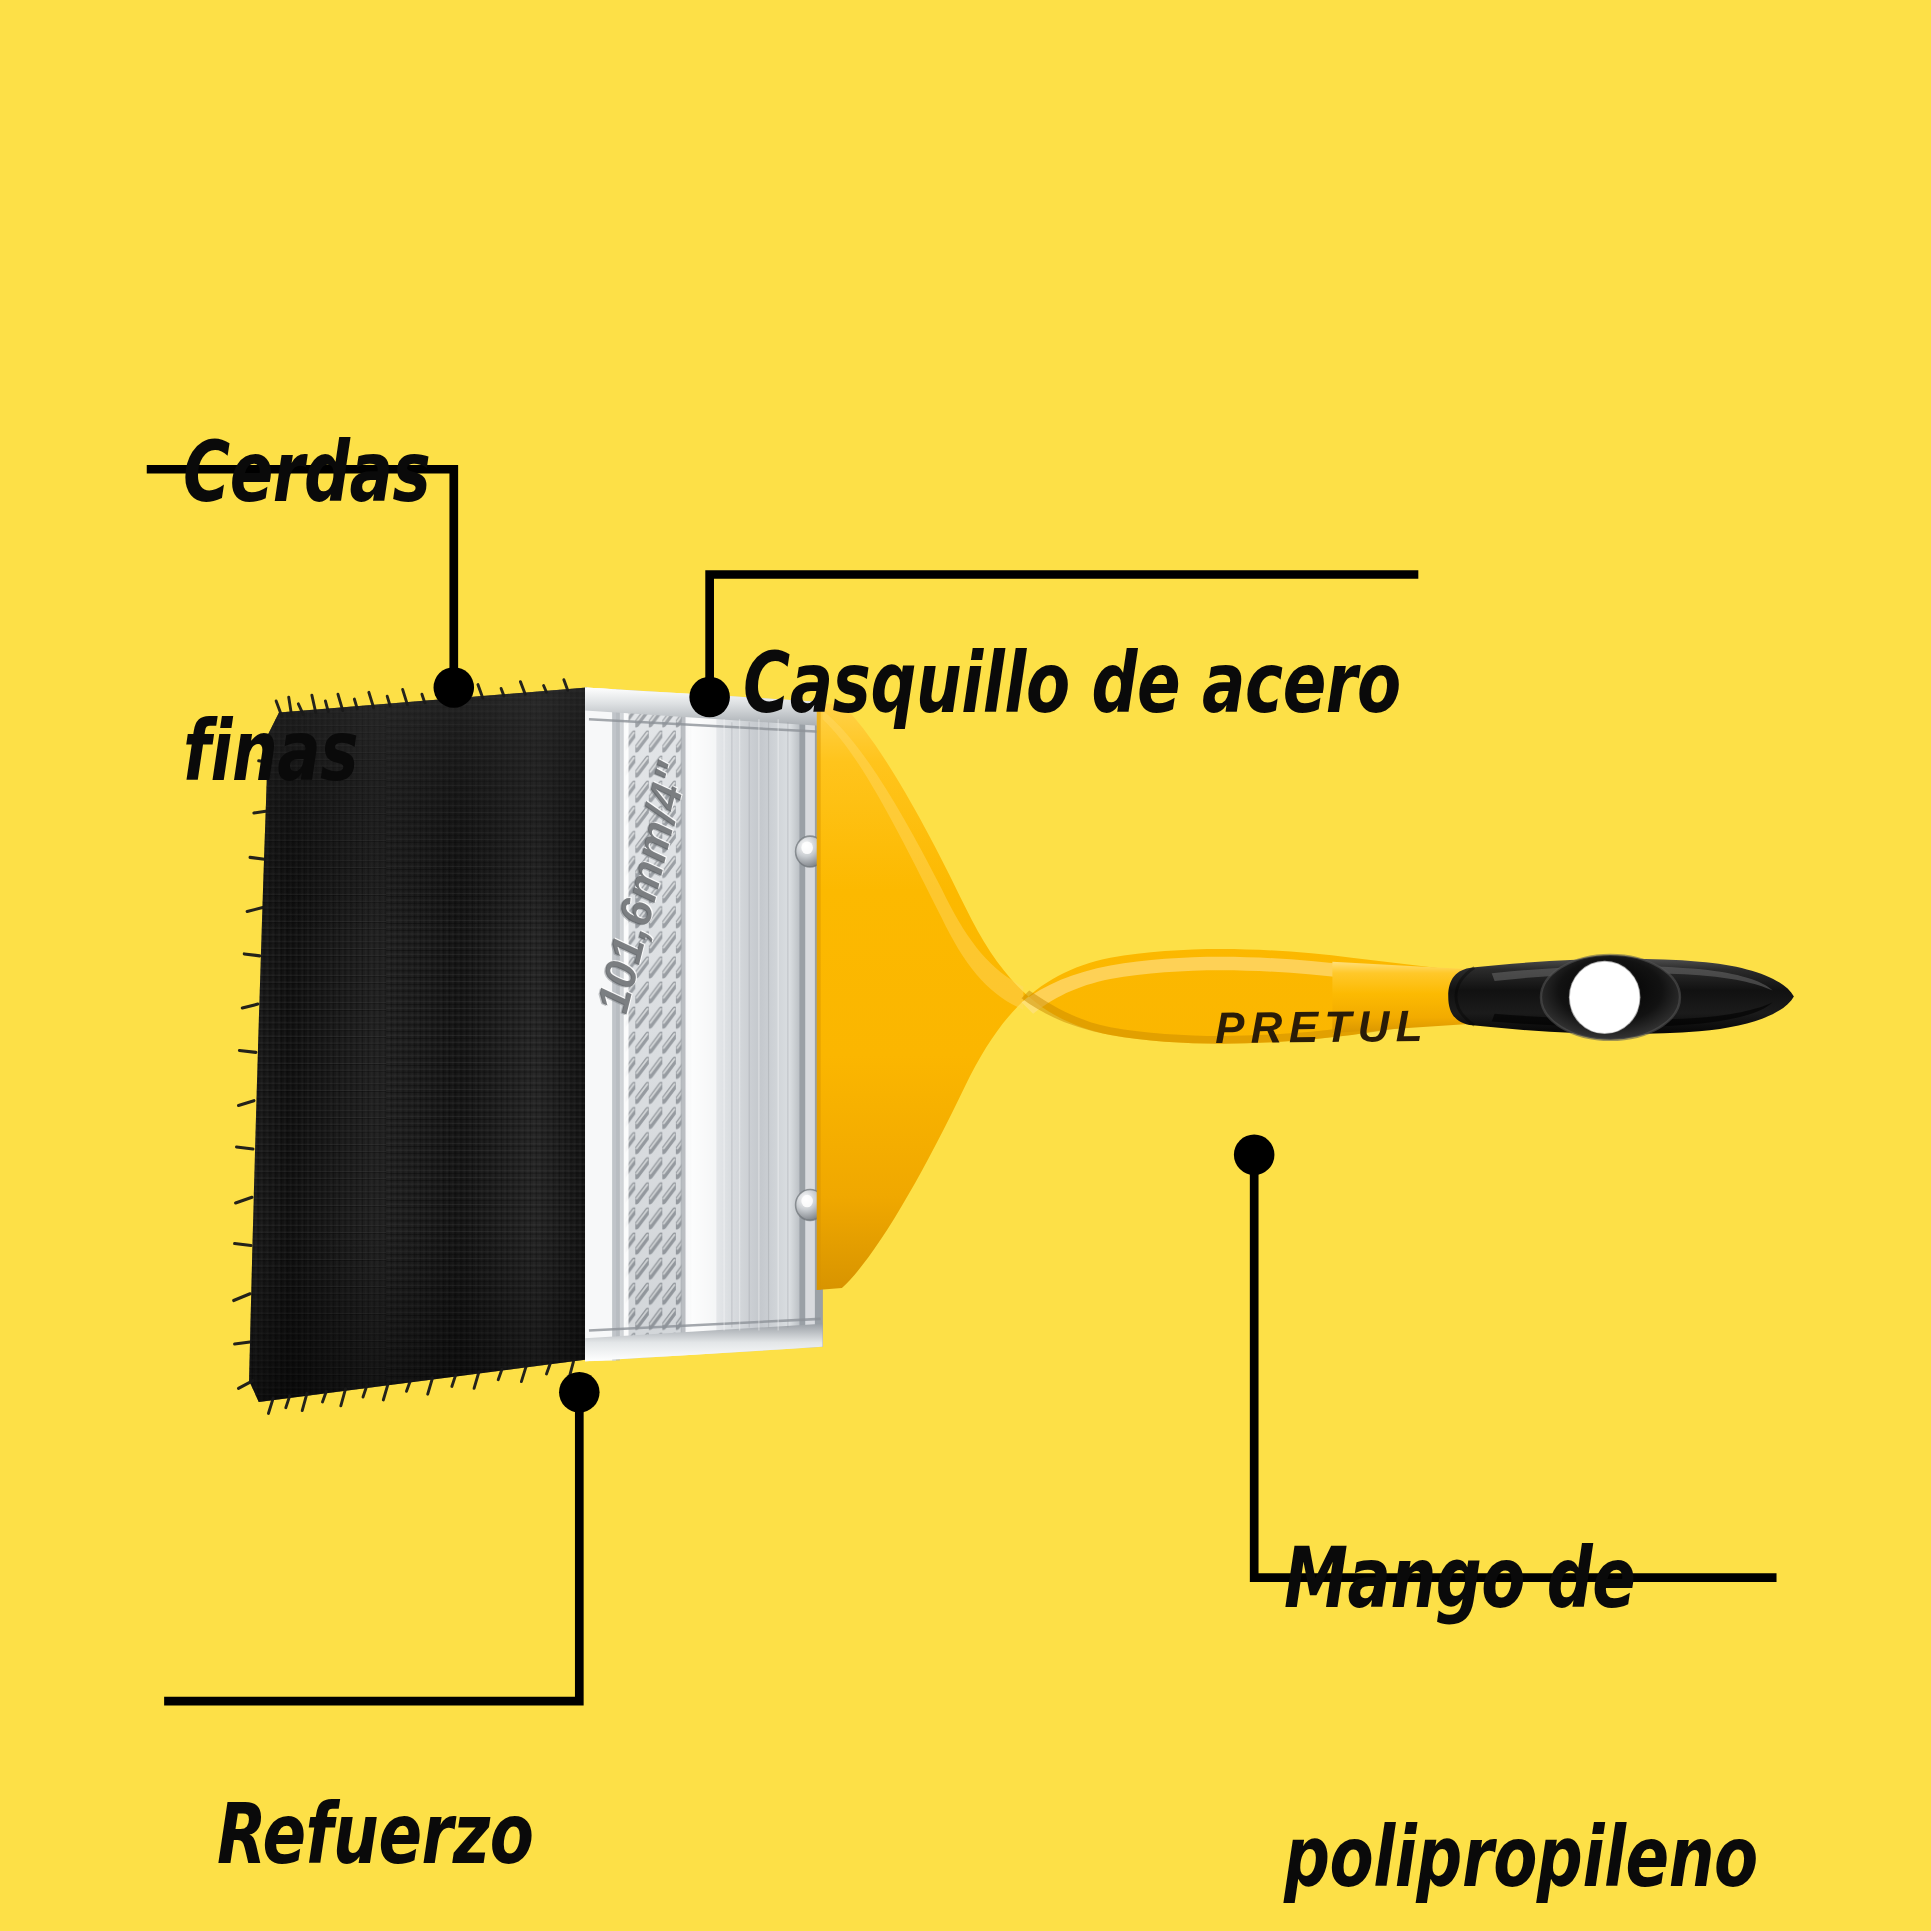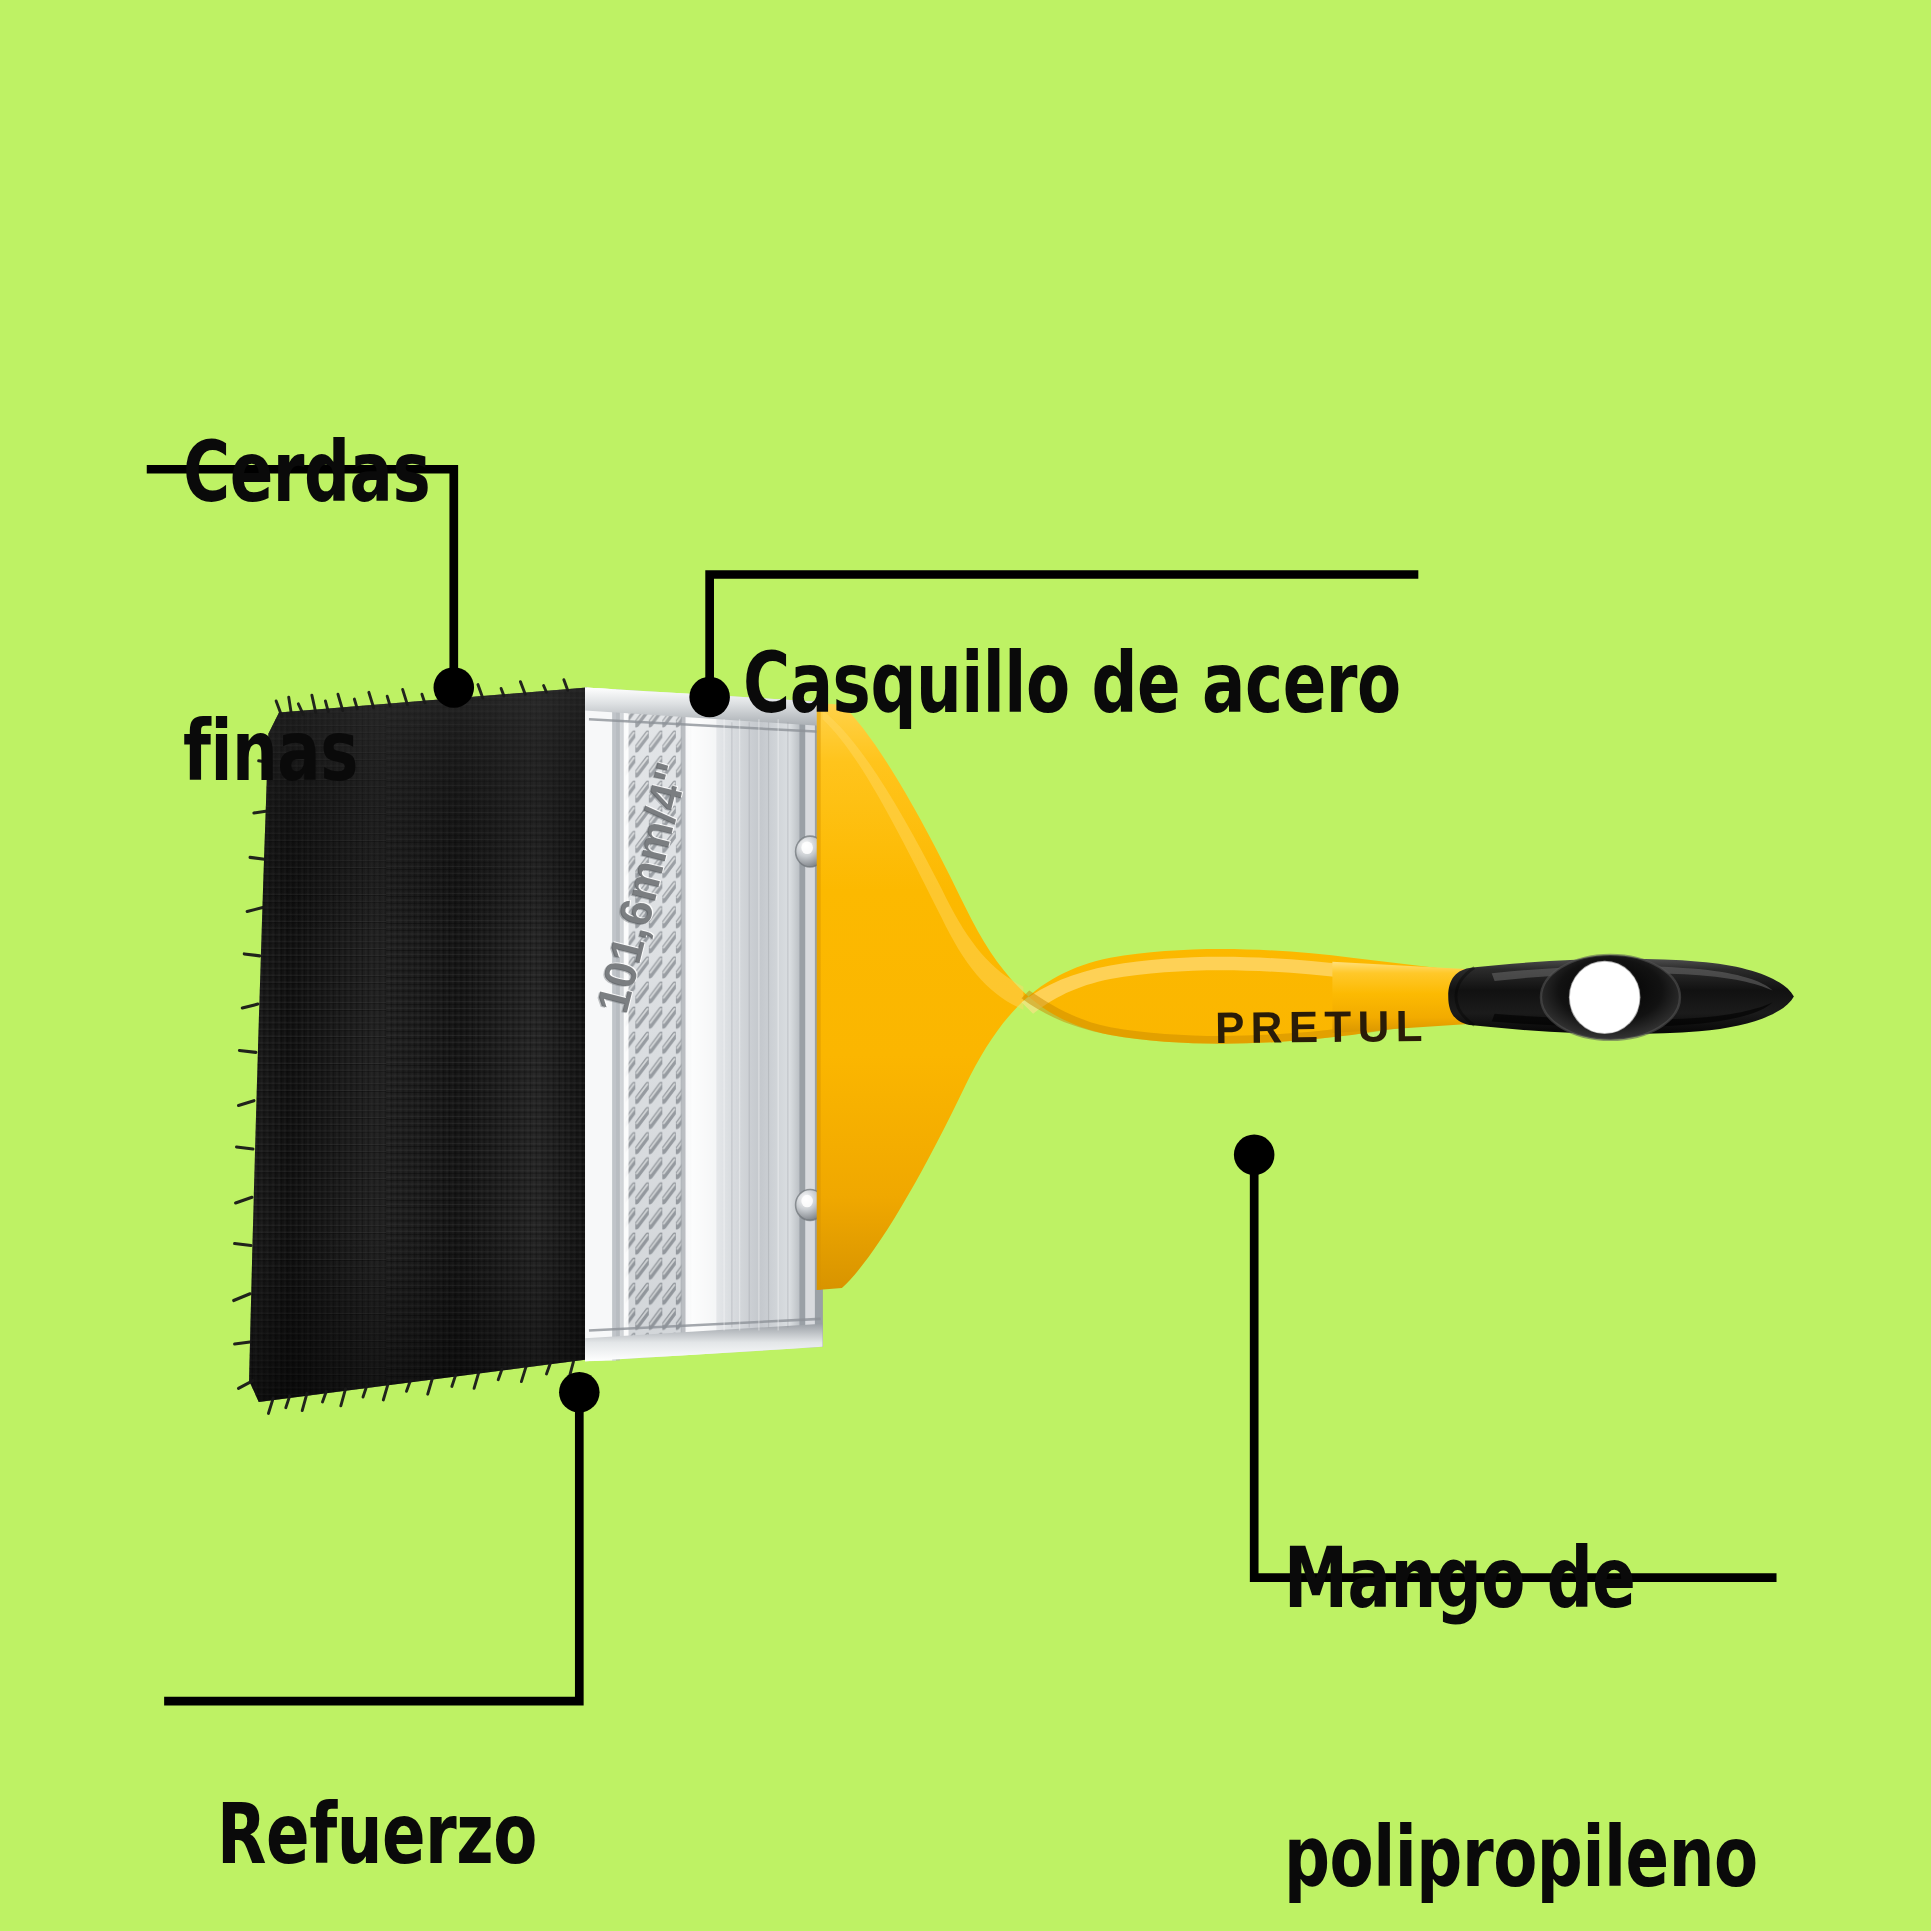--- a/index.html
+++ b/index.html
@@ -5,23 +5,24 @@
 <style>
   html, body {
     margin: 0;
     padding: 0;
     background: #ffffff;
   }
   #stage {
     position: relative;
     width: 1931px;
     height: 1931px;
-    background: #bef264;
+    background: #fde047;
     overflow: hidden;
     font-family: "Liberation Sans Narrow", "DejaVu Sans Condensed", "Liberation Sans", sans-serif;
+    font-style: italic;
   }
   #diagram-svg {
     position: absolute;
     left: 0;
     top: 0;
     width: 1931px;
     height: 1931px;
   }
 
   

